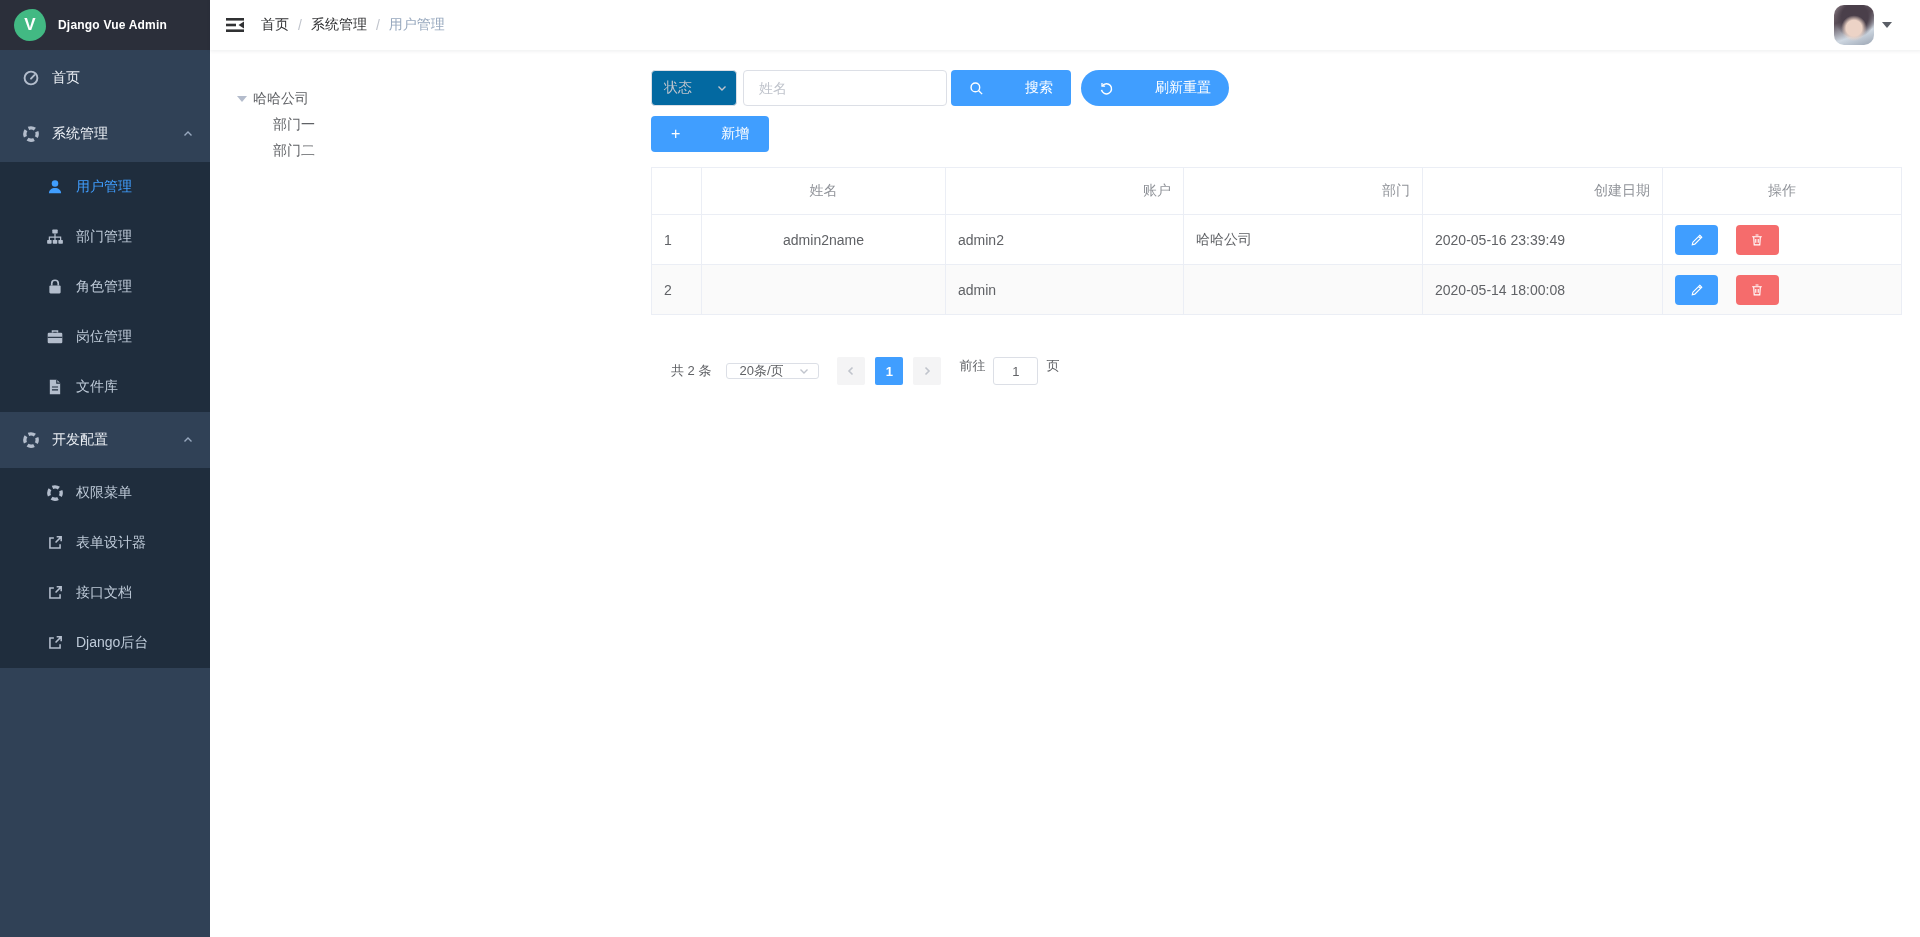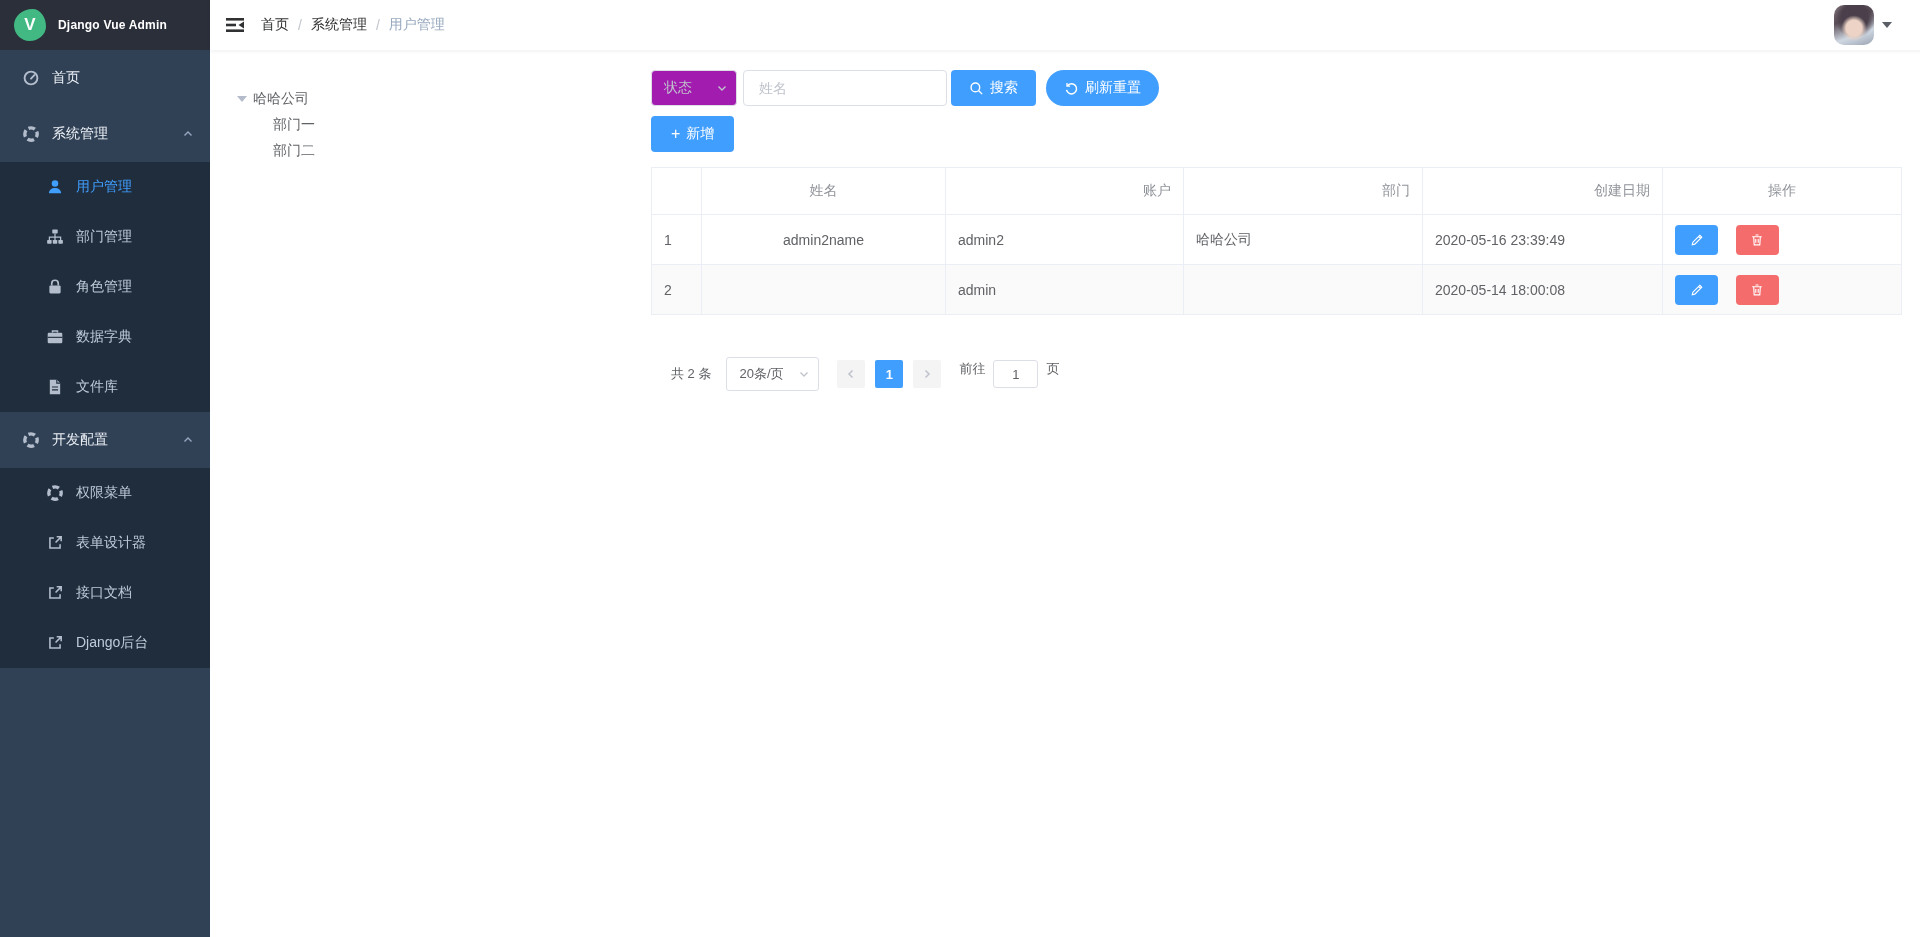--- a/index.html
+++ b/index.html
@@ -45,24 +45,24 @@
   .el-input { width:100%; height:36px; border:1px solid #dcdfe6; border-radius:4px; padding:0 15px; font-size:14px; color:#606266; outline:none; font-family:inherit; }
   .el-input::placeholder { color:#c0c4cc; }
   .tree { margin-top:16px; font-size:14px; color:#606266; }
   .tree-node { height:26px; display:flex; align-items:center; cursor:pointer; }
   .tree-caret { width:0; height:0; border-left:5px solid transparent; border-right:5px solid transparent; border-top:6px solid #b4bccc; margin:0 6px 0 7px; }
   .tree-child { padding-left:43px; }
 
   
   .table-panel { flex:1; margin-left:11px; }
   .filter-row { display:flex; align-items:center; }
-  .select-box { width:86px; height:36px; border:1px solid #dcdfe6; border-radius:4px; display:flex; align-items:center; justify-content:space-between; padding:0 8px 0 12px; cursor:pointer; background:#a21caf; }
+  .select-box { width:86px; height:36px; border:1px solid #dcdfe6; border-radius:4px; display:flex; align-items:center; justify-content:space-between; padding:0 8px 0 12px; cursor:pointer; background:#0369a1; }
   .select-box .ph { color:#c0c4cc; font-size:14px; }
   .name-input { width:204px; margin-left:6px; }
-  .btn { height:36px; border:none; border-radius:4px; background:#409eff; color:#fff; font-size:14px; display:inline-flex; align-items:center; justify-content:center; cursor:pointer; padding:0 18px; font-family:inherit; }
+  .btn { height:36px; border:none; border-radius:4px; background:#409eff; color:#fff; font-size:14px; display:inline-flex; align-items:center; justify-content:center; cursor:pointer; padding:0 18px; font-family:inherit;gap:35px; }
   .btn .bi { width:15px; height:15px; margin-right:6px; }
   .btn-search { margin-left:4px; }
   .btn-refresh { margin-left:10px;border-radius:18px; }
   .add-row { margin-top:10px; }
   .btn-add { padding:0 20px; }
   .plus-glyph { font-size:16px; margin-right:6px; line-height:1; }
 
   
   .data-table { margin-top:15px; width:1250px; border-collapse:collapse; table-layout:fixed; font-size:14px; border:1px solid #ebeef5; }
   .data-table th { height:47px; color:#909399; font-weight:500; background:#fff; border:1px solid #ebeef5; padding:0 12px; text-align:right; }
@@ -71,21 +71,21 @@
   .data-table tr.striped td { background:#fafafa; }
   .op-cell { text-align:center; }
   .mini-btn { width:43px; height:30px; border:none; border-radius:4px; display:inline-flex; align-items:center; justify-content:center; cursor:pointer; vertical-align:middle; }
   .mini-btn + .mini-btn { margin-left:14px; }
   .mini-edit { background:#409eff; }
   .mini-del { background:#f56c6c; }
 
   
   .pagination { margin-top:42px; display:flex; align-items:center; padding-left:20px; font-size:13px; color:#606266; }
   .pg-total { margin-right:15px; }
-  .pg-size { width:93px; height:34px; border:1px solid #dcdfe6; border-radius:3px; display:flex; align-items:center; justify-content:space-between; padding:0 8px 0 12px; cursor:pointer; color:#606266; }
+  .pg-size { width:93px; height:16px; border:1px solid #dcdfe6; border-radius:3px; display:flex; align-items:center; justify-content:space-between; padding:0 8px 0 12px; cursor:pointer; color:#606266; }
   .pg-btn { width:28px; height:28px; border-radius:2px; background:#f4f4f5; display:flex; align-items:center; justify-content:center; margin-left:10px; cursor:pointer; }
   .pg-btn.first { margin-left:18px; }
   .pg-page { width:28px; height:28px; border-radius:2px; background:#409eff; color:#fff; display:flex; align-items:center; justify-content:center; margin-left:10px; font-weight:bold; cursor:pointer; }
   .pg-goto { margin-left:18px; display:flex; }
   .pg-goto-input { width:45px; height:28px; border:1px solid #dcdfe6; border-radius:3px; text-align:center; margin:0 8px; font-size:13px; color:#606266; outline:none; font-family:inherit; }
   svg { display:block; }
 </style>
 </head>
 <body>
 
@@ -143,21 +143,21 @@
               <rect x="3" y="6.6" width="10" height="7.1" rx="1" fill="currentColor"></rect>
             </svg>
           <span>角色管理</span>
         </div>
         <div class="menu-item">
           <svg class="mi" viewBox="0 0 16 16">
               <rect x="1.5" y="4.2" width="13" height="9.4" rx="1.1" fill="currentColor"></rect>
               <path d="M5.8 4V2.6h4.4V4" fill="none" stroke="currentColor" stroke-width="1.4"></path>
               <path d="M1.5 8.3h13" stroke="#1f2d3d" stroke-width="1"></path>
             </svg>
-          <span>数据字典</span>
+          <span>岗位管理</span>
         </div>
         <div class="menu-item">
           <svg class="mi" viewBox="0 0 16 16">
               <path d="M3.4 1.5h6.2l3 3v10H3.4z" fill="currentColor"></path>
               <path d="M9.6 1.5v3h3" fill="none" stroke="#1f2d3d" stroke-width="1"></path>
               <path d="M5.3 8h5.4M5.3 10.6h5.4" stroke="#1f2d3d" stroke-width="1"></path>
             </svg>
           <span>文件库</span>
         </div>
       </div>

